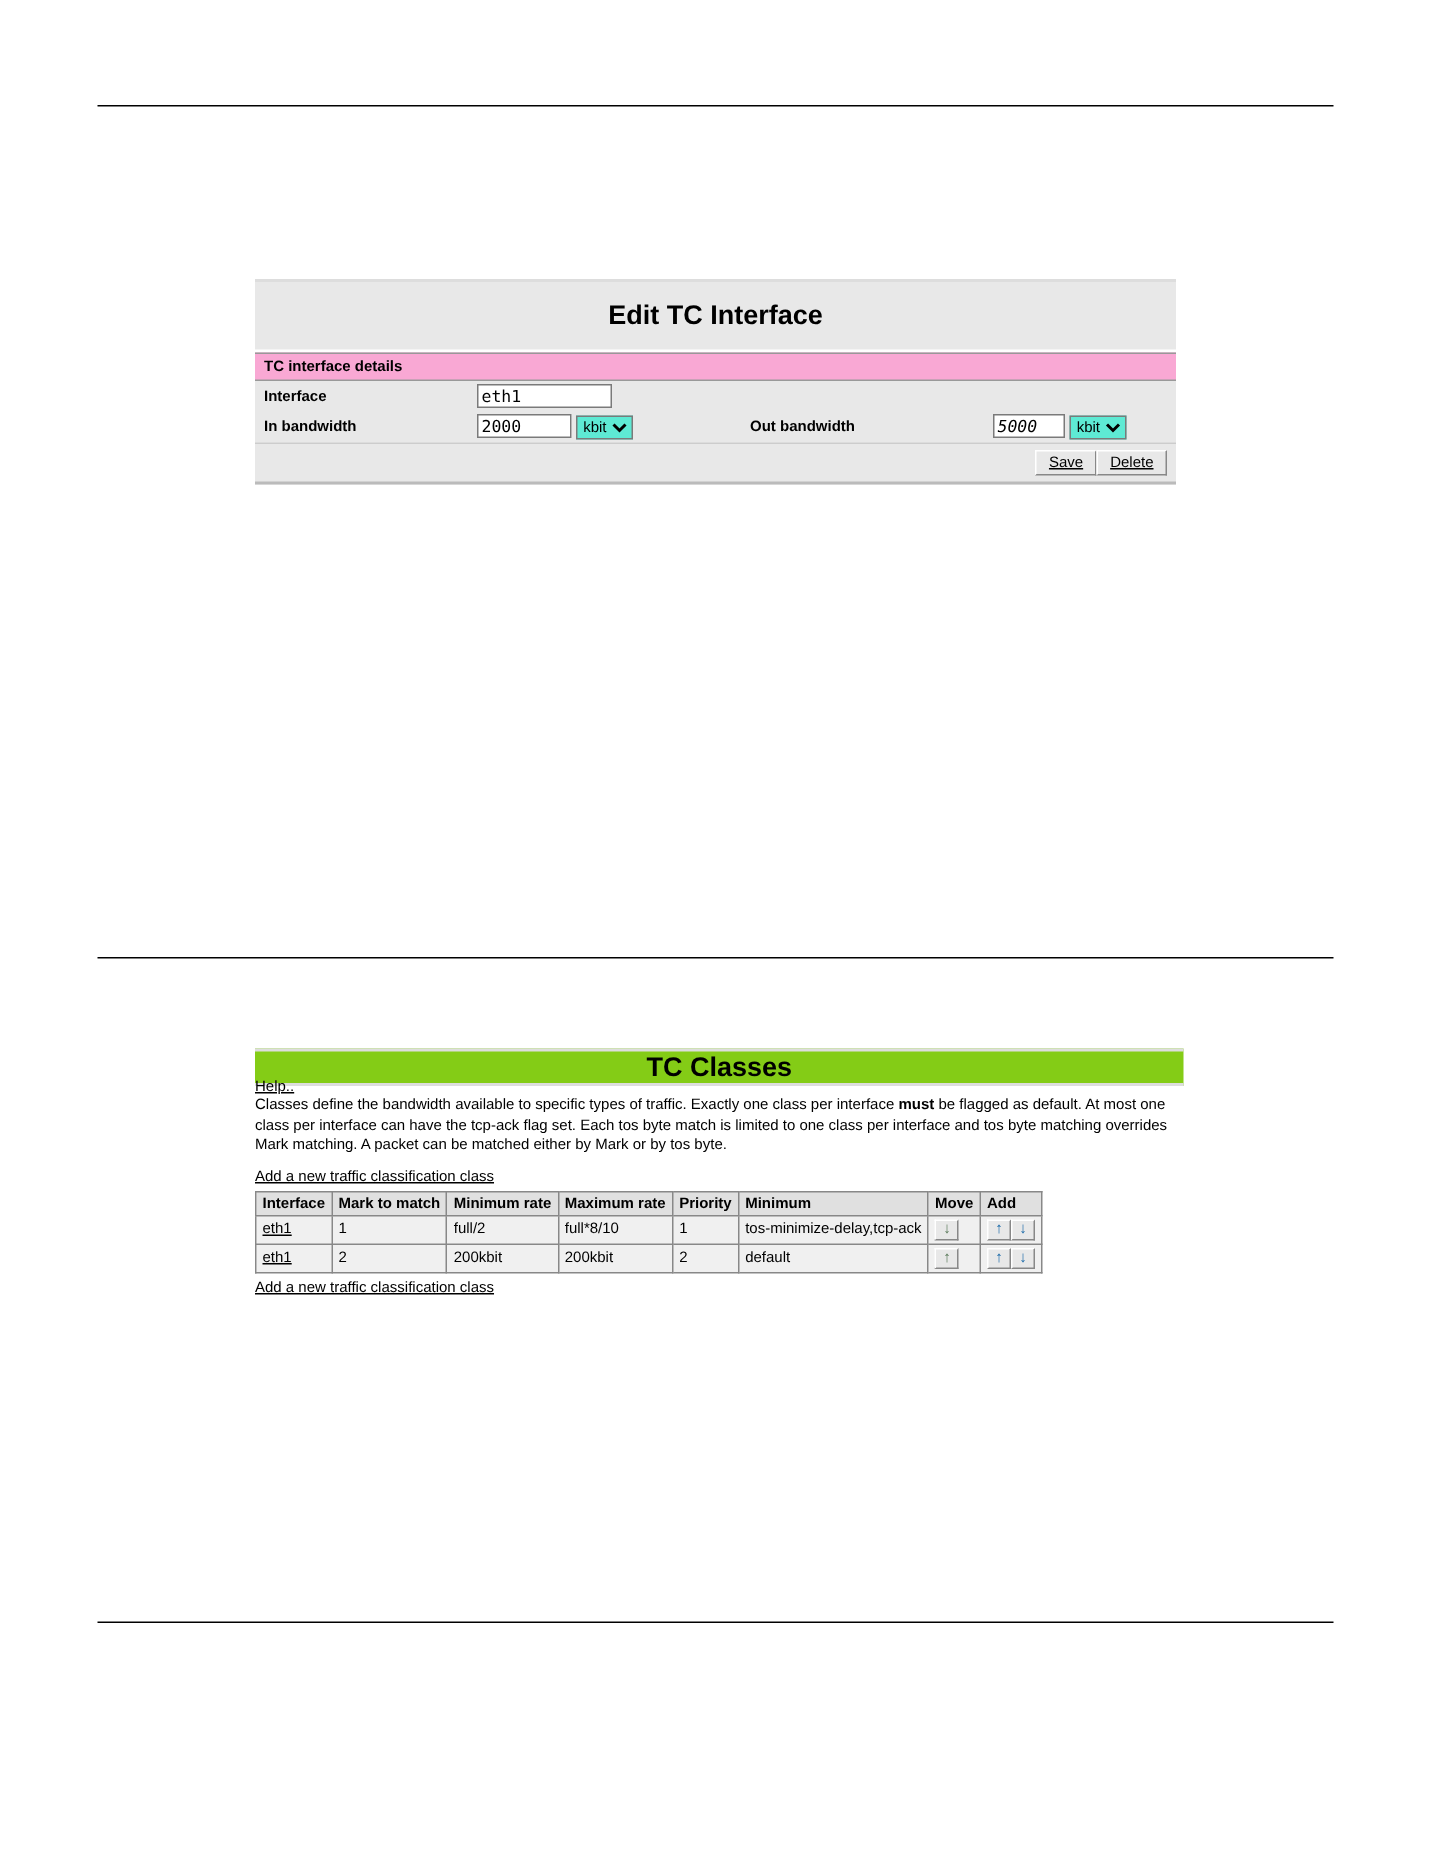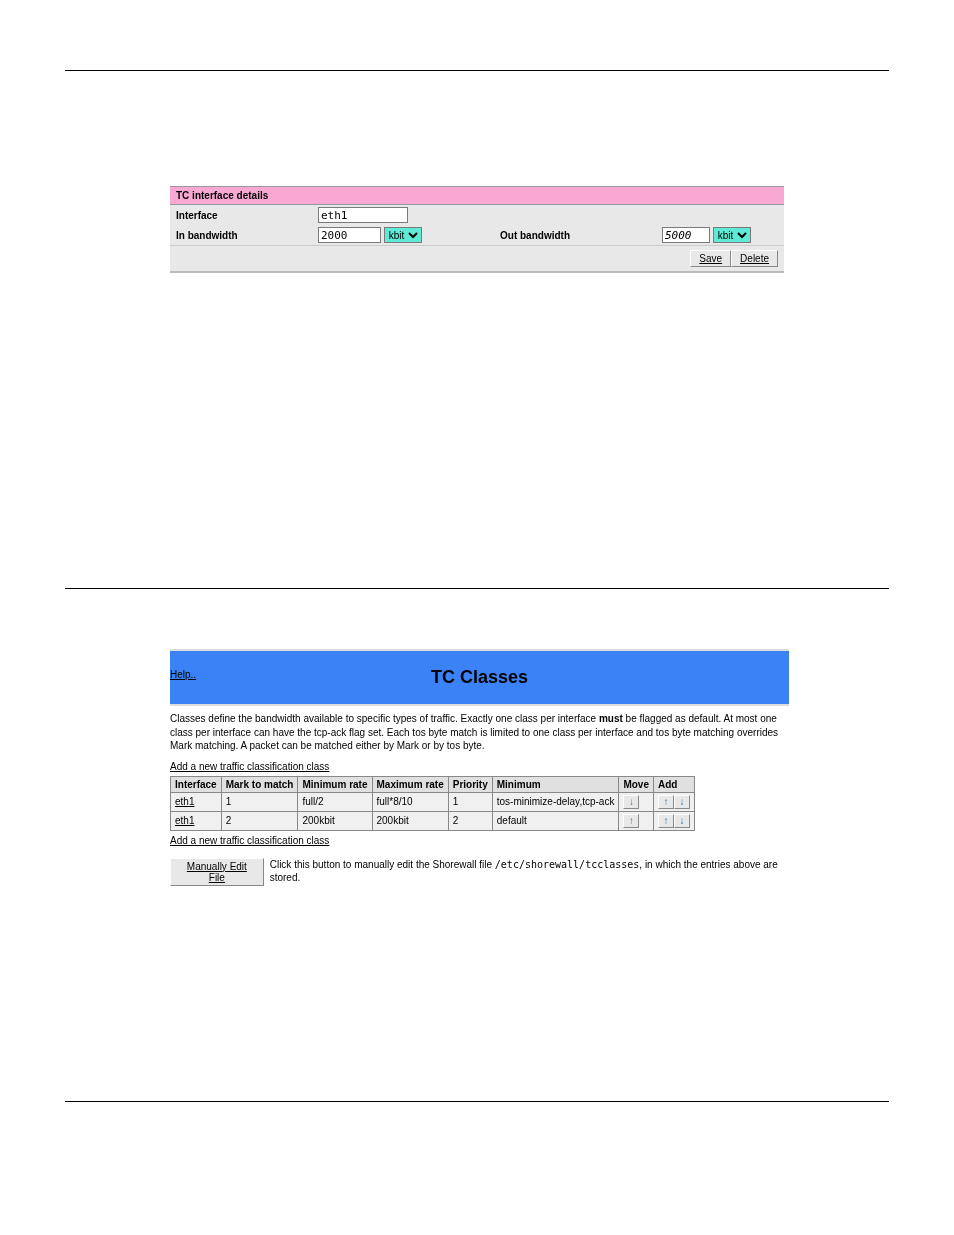--- a/index.html
+++ b/index.html
@@ -102,22 +102,22 @@
   }
   .help-link {
     font-family: Verdana, Arial, sans-serif;
     font-size: 10px;
     text-decoration: underline;
     color: #000;
     position: absolute;
     margin-top: 20px;
   }
   .panel-header2 {
-    background: #3b82f6;
-    padding: 16px 0;
+    background: #84cc16;
+    padding: 0 0;
     text-align: center;
     border-top: 2px solid #ddd;
     border-bottom: 2px solid #ddd;
     margin-top: 60px;
   }
   .panel-header2 h1 {
     font-family: Verdana, Arial, sans-serif;
     font-size: 18px;
     font-weight: bold;
     margin: 0;
@@ -202,20 +202,23 @@
     font-family: Arial, sans-serif;
   }
   .addDown::before { content:"↓"; color:#1a6aa8; font-weight:bold; }
 </style>
 </head>
 <body>
 
 <div class="hr hr-top1"></div>
 
 <div class="section-wrap panel-top">
+  <div class="panel-header">
+    <h1>Edit TC Interface</h1>
+  </div>
 
   <div class="details-row">TC interface details</div>
 
   <table class="form-table">
     <tbody>
         <tr>
       <td class="label">Interface</td>
       <td colspan="3">
         <input type="text" style="width: 90px;" value="eth1">
       </td>
@@ -301,21 +304,15 @@
             </span><span class="mini-btn">
               <span class="addDown"></span>
             </span>
       </td>
     </tr>
   </tbody>
     </table>
 
   <a href="#" class="add-link">Add a new traffic classification class</a>
 
-  <div class="manual-row">
-    <button class="btn">Manually Edit File</button>
-    <div class="txt">
-      <span>Click this button to manually edit the Shorewall file </span><span class="mono">/etc/shorewall/tcclasses</span><span>, in which the entries above are stored.</span>
-    </div>
-  </div>
 </div>
 
 <div class="hr-bot"></div>
 
 </body></html>

